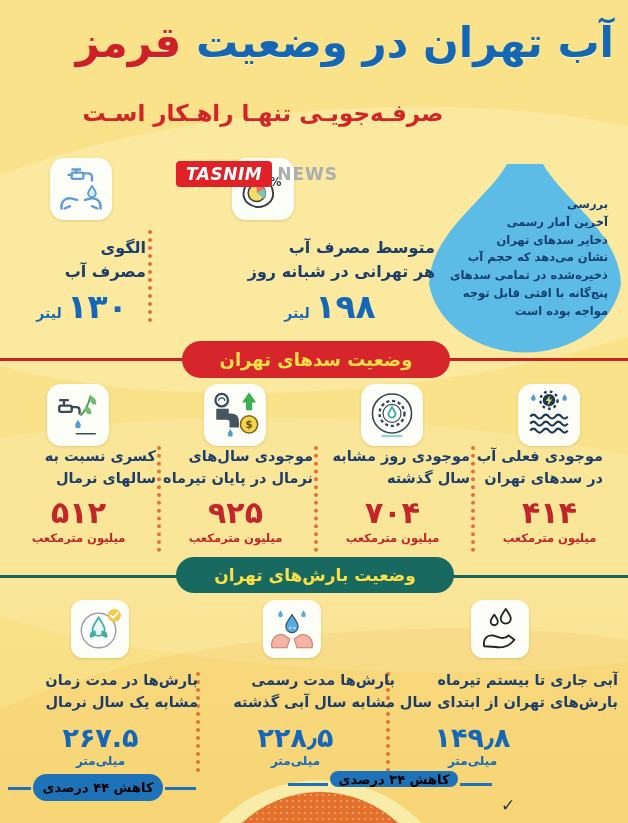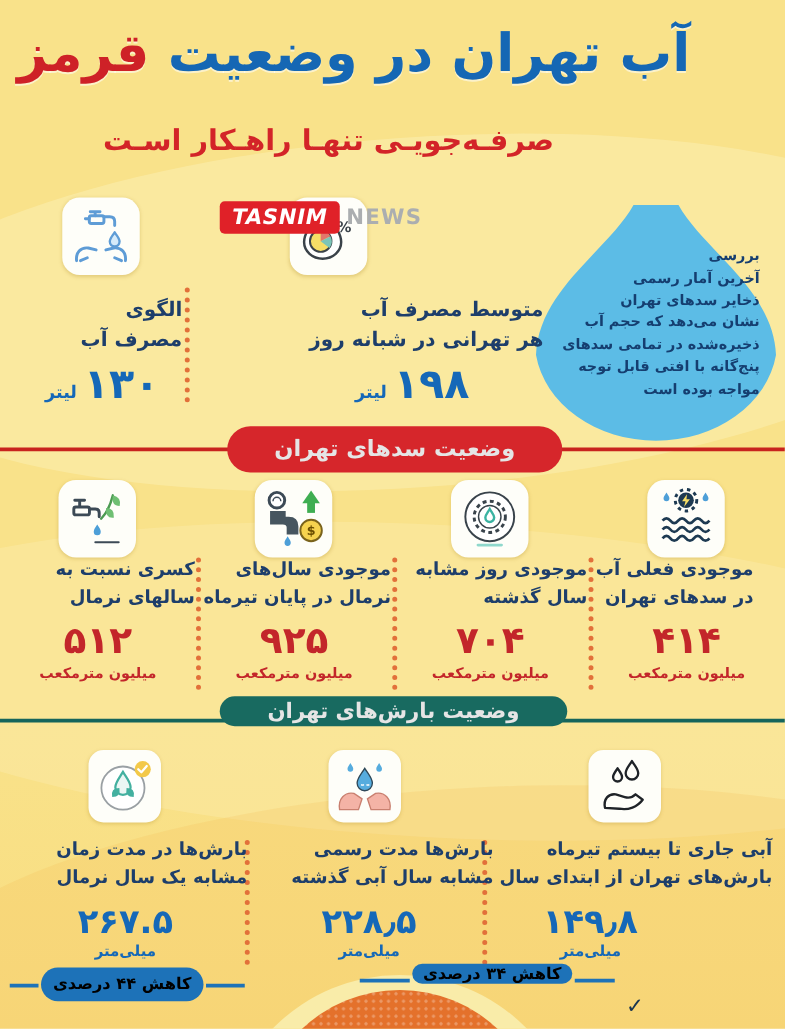--- a/index.html
+++ b/index.html
@@ -2,21 +2,21 @@
 <html lang="fa" dir="rtl"><head>
 <meta charset="utf-8">
 <style>
   html,body{margin:0;padding:0}
   body{font-family:"DejaVu Sans",sans-serif}
   #canvas{position:relative;width:628px;height:823px;overflow:hidden;
     background:linear-gradient(180deg,#F9E28A 0%,#F9E28A 70%,#F8DD80 100%);direction:rtl}
   .abs{position:absolute}
   .band{position:absolute;border-radius:50%;pointer-events:none}
   
-  .title{top:18px;right:14px;left:14px;text-align:left;font-size:42px;font-weight:bold;
+  .title{top:18px;right:14px;left:14px;text-align:right;font-size:42px;font-weight:bold;
     white-space:nowrap;color:#1567B4;text-shadow:0 1px 0 rgba(255,255,255,.55);letter-spacing:-1px}
   .title .hl{color:#CE2127}
   .subtitle{top:100px;right:130px;width:470px;text-align:center;font-size:23px;font-weight:bold;
     color:#D32428;white-space:nowrap}
   
   .drop-note{top:196px;left:16px;width:176px;text-align:right;color:#153E70;
     font-size:11.5px;font-weight:bold;line-height:1.55;z-index:4}
   
   .logo{top:160px;left:176px;height:27px;direction:ltr;display:flex;align-items:center;z-index:4}
   .logo .tbox{background:#E02128;color:#fff;font-weight:bold;font-style:italic;
@@ -27,21 +27,21 @@
     display:flex;align-items:center;justify-content:center;z-index:3}
   
   .lbl{color:#1D3E6B;font-weight:bold;line-height:1.5;white-space:nowrap;z-index:3}
   .val{text-align:center;font-weight:bold;z-index:3}
   .val .n{font-size:30px;line-height:1}
   .val .u{display:block;font-size:11.5px;margin-top:3px}
   .red{color:#C3262A}.blue{color:#1568B8}
   .vinline .n{font-size:33px}.vinline .us{font-size:14px;font-weight:bold}
   
   .secline{height:3px;z-index:1}
-  .pill{border-radius:19px;color:#e5e5e5;font-weight:bold;text-align:left;z-index:3;
+  .pill{border-radius:19px;color:#fde047;font-weight:bold;text-align:left;z-index:3;
     display:flex;align-items:center;justify-content:center;white-space:nowrap}
   
   .dots{border-left:4px dotted #E2703A;width:0;z-index:2}
   
   .badge{background:#1D72B8;border-radius:14px;color:#000000;font-weight:bold;font-size:13px;
     display:flex;align-items:center;justify-content:center;z-index:3;white-space:nowrap}
   .bline{height:3px;background:#1D72B8;z-index:2}
   .check{color:#17344F;font-size:17px;font-weight:bold;z-index:3}
   
   .ring{border-radius:50%;z-index:1}
@@ -216,21 +216,21 @@
   <div class="abs lbl" style="left:1px;top:446px;width:155px;font-size:14.5px">
     <div>کسری نسبت به</div>
     <div>سالهای نرمال</div>
   </div>
   <div class="abs val red" style="left:1px;top:498px;width:155px">
     <span class="n">۵۱۲</span>
     <span class="u">میلیون مترمکعب</span>
   </div>
 
   <div class="abs secline" style="left:0;top:575px;width:628px;height:2.5px;background:#15655B"></div>
-  <div class="abs pill" style="left:176px;top:557px;width:278px;height:24px;background:#186A60;font-size:17px">
+  <div class="abs pill" style="left:176px;top:557px;width:278px;height:36px;background:#186A60;font-size:17px">
     <span>وضعیت بارش‌های تهران</span>
   </div>
 
   <div class="abs icard" style="left:471px;top:600px;width:58px;height:58px;border-radius:12px">
     <svg width="46" height="46" viewBox="0 0 64 64" fill="none" stroke="#1F2328" stroke-width="2.6" stroke-linecap="round" stroke-linejoin="round">
       <path d="M40,4 c3,5 7,9 7,13.5 a7,7 0 1 1 -14,0 C33,13 37,9 40,4 Z"></path>
       <path d="M24,12 c2.2,3.6 5,6.5 5,9.7 a5,5 0 1 1 -10,0 c0,-3.2 2.8,-6.1 5,-9.7 Z"></path>
       <path d="M10,56 c-2,-10 4,-16 12,-15 l10,3 c5,1.5 9,0 12,-3 l8,6 c-6,8 -16,12 -26,10 z"></path>
     </svg>
   </div>

